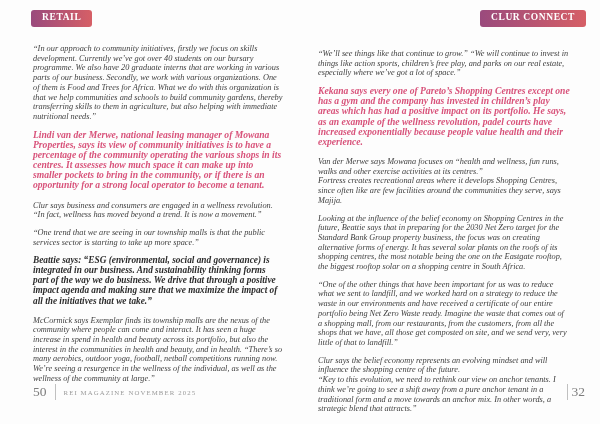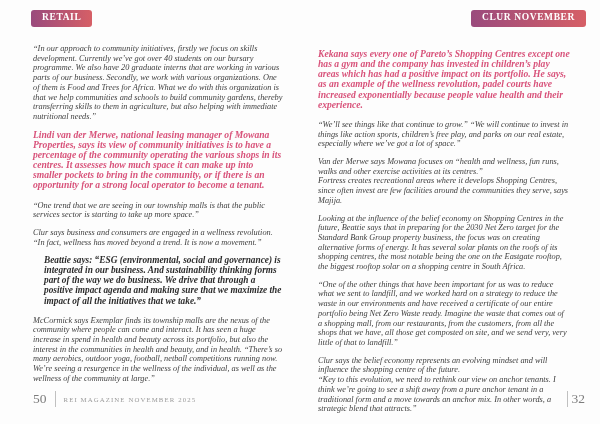--- a/index.html
+++ b/index.html
@@ -52,26 +52,25 @@
     line-height: 1.06;
     color: var(--accent-pink);
     margin-bottom: 10px;
   }
   .para.bold-quote {
     font-size: 9.3px;
     font-weight: bold;
     line-height: 1.08;
     color: var(--bold-text);
     margin-bottom: 10px;
-    margin-left: 11px;
   }
 
   .footer {
     position: absolute;
-    bottom: 17px;
+    bottom: 24px;
     display: flex;
     align-items: center;
   }
   .footer-left  { left: 33px; }
   .footer-right { right: 15px; }
   .page-number {
     font-size: 13.5px;
     color: #7c7c7c;
     line-height: 1;
   }
@@ -91,36 +90,36 @@
     text-transform: uppercase;
   }
 </style>
 </head>
 <body>
 
 <div class="spread">
 
   <div class="badge badge-left">RETAIL</div>
 
-  <div class="badge badge-right">CLUR NOVEMBER</div>
+  <div class="badge badge-right">CLUR CONNECT</div>
 
   <div class="column column-left">
       <p class="para body">“In our approach to community initiatives, firstly we focus on skills development. Currently we’ve got over 40 students on our bursary programme. We also have 20 graduate interns that are working in various parts of our business. Secondly, we work with various organizations. One of them is Food and Trees for Africa. What we do with this organization is that we help communities and schools to build community gardens, thereby transferring skills to them in agriculture, but also helping with immediate nutritional needs.”</p>
       <p class="para lead-pink">Lindi van der Merwe, national leasing manager of Mowana Properties, says its view of community initiatives is to have a percentage of the community operating the various shops in its centres. It assesses how much space it can make up into smaller pockets to bring in the community, or if there is an opportunity for a strong local operator to become a tenant.</p>
+      <p class="para body">Clur says business and consumers are engaged in a wellness revolution. “In fact, wellness has moved beyond a trend. It is now a movement.”</p>
       <p class="para body">“One trend that we are seeing in our township malls is that the public services sector is starting to take up more space.”</p>
-      <p class="para body">Clur says business and consumers are engaged in a wellness revolution. “In fact, wellness has moved beyond a trend. It is now a movement.”</p>
       <p class="para bold-quote">Beattie says: “ESG (environmental, social and governance) is integrated in our business. And sustainability thinking forms part of the way we do business. We drive that through a positive impact agenda and making sure that we maximize the impact of all the initiatives that we take.”</p>
       <p class="para body">McCormick says Exemplar finds its township malls are the nexus of the community where people can come and interact. It has seen a huge increase in spend in health and beauty across its portfolio, but also the interest in the communities in health and beauty, and in health. “There’s so many aerobics, outdoor yoga, football, netball competitions running now. We’re seeing a resurgence in the wellness of the individual, as well as the wellness of the community at large.”</p>
     </div>
 
   <div class="column column-right">
+      <p class="para body">“We’ll see things like that continue to grow.” “We will continue to invest in things like action sports, children’s free play, and parks on our real estate, especially where we’ve got a lot of space.”</p>
       <p class="para lead-pink">Kekana says every one of Pareto’s Shopping Centres except one has a gym and the company has invested in children’s play areas which has had a positive impact on its portfolio. He says, as an example of the wellness revolution, padel courts have increased exponentially because people value health and their experience.</p>
-      <p class="para body">“We’ll see things like that continue to grow.” “We will continue to invest in things like action sports, children’s free play, and parks on our real estate, especially where we’ve got a lot of space.”</p>
       <p class="para body">Van der Merwe says Mowana focuses on “health and wellness, fun runs, walks and other exercise activities at its centres.”
-Fortress creates recreational areas where it develops Shopping Centres, since often invest are few facilities around the communities they serve, says Majija.</p>
+Fortress creates recreational areas where it develops Shopping Centres, since often like are few facilities around the communities they serve, says Majija.</p>
       <p class="para body">Looking at the influence of the belief economy on Shopping Centres in the future, Beattie says that in preparing for the 2030 Net Zero target for the Standard Bank Group property business, the focus was on creating alternative forms of energy. It has several solar plants on the roofs of its shopping centres, the most notable being the one on the Eastgate rooftop, the biggest rooftop solar on a shopping centre in South Africa.</p>
       <p class="para body">“One of the other things that have been important for us was to reduce what we sent to landfill, and we worked hard on a strategy to reduce the waste in our environments and have received a certificate of our entire portfolio being Net Zero Waste ready. Imagine the waste that comes out of a shopping mall, from our restaurants, from the customers, from all the shops that we have, all those get composted on site, and we send very, very little of that to landfill.”</p>
       <p class="para body">Clur says the belief economy represents an evolving mindset and will influence the shopping centre of the future.
 “Key to this evolution, we need to rethink our view on anchor tenants. I think we’re going to see a shift away from a pure anchor tenant in a traditional form and a move towards an anchor mix. In other words, a strategic blend that attracts.”</p>
     </div>
 
   <div class="footer footer-left">
     <span class="page-number">50</span>
     <span class="footer-divider"></span>
     <span class="magazine-name">REI MAGAZINE NOVEMBER 2025</span>

